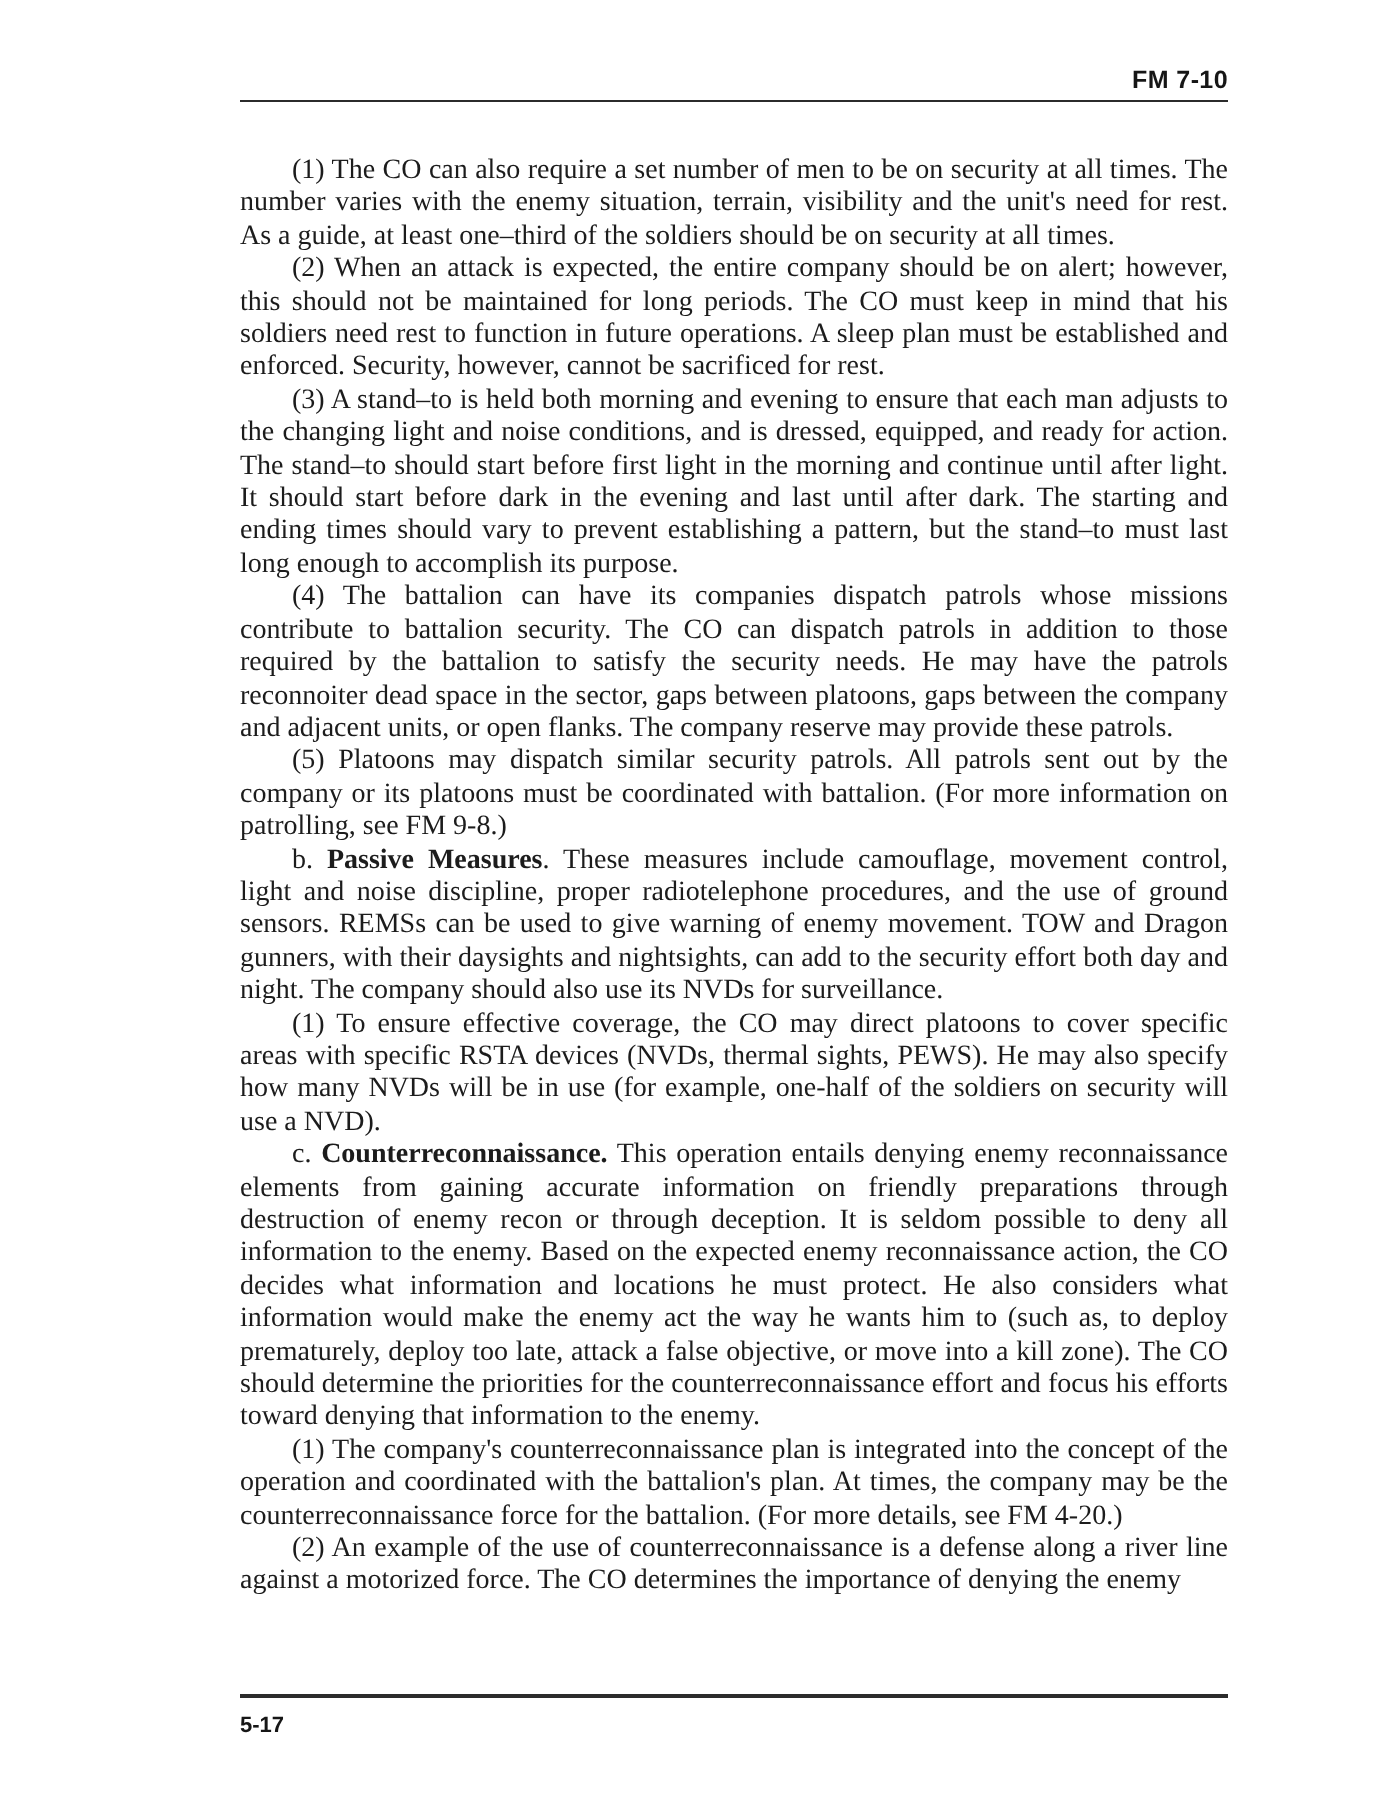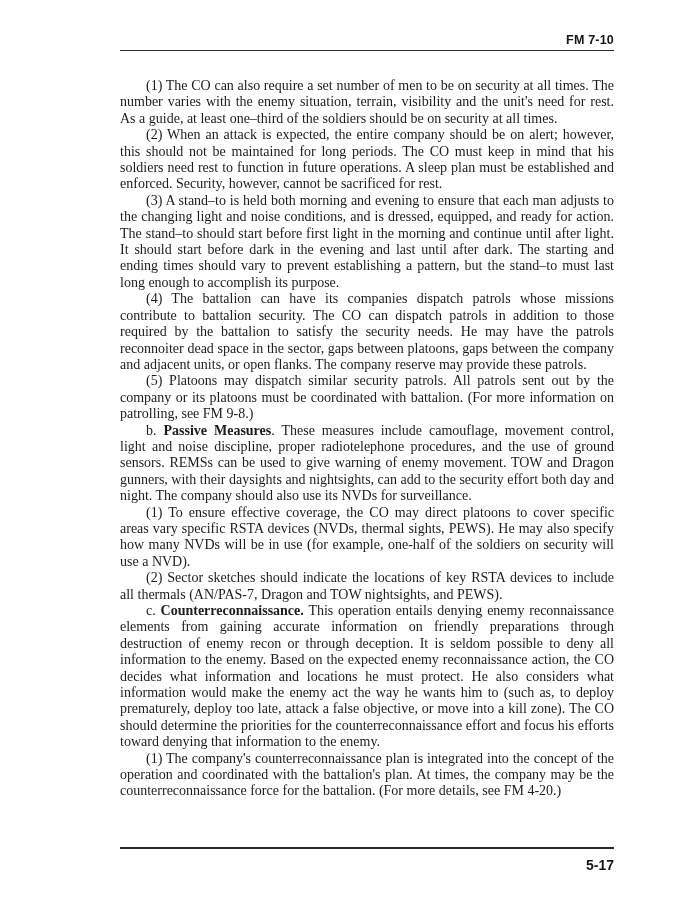--- a/index.html
+++ b/index.html
@@ -56,48 +56,48 @@
     top: 839px;
     width: 494px;
   }
   .footer-rule {
     border: none;
     border-top: 2px solid #2b2b2b;
     height: 0;
   }
   .page-num {
     margin-top: 4px;
-    text-align: right;
+    text-align: left;
     font-family: "Liberation Sans", sans-serif;
     font-weight: bold;
-    font-size: 14px;
+    font-size: 11px;
     color: #161616;
   }
 </style>
 </head>
 <body>
 
 <div class="page">
 
   <div class="header">
     <div class="doc-code">FM 7-10</div>
     <hr class="header-rule">
   </div>
 
   <div class="doc-body" id="para-container">
       <p><span>(1)</span> <span>The CO can also require a set number of men to be on security at all times. The number varies with the enemy situation, terrain, visibility and the unit's need for rest. As a guide, at least one–third of the soldiers should be on security at all times.</span></p>
       <p><span>(2)</span> <span>When an attack is expected, the entire company should be on alert; however, this should not be maintained for long periods. The CO must keep in mind that his soldiers need rest to function in future operations. A sleep plan must be established and enforced. Security, however, cannot be sacrificed for rest.</span></p>
       <p><span>(3)</span> <span>A stand–to is held both morning and evening to ensure that each man adjusts to the changing light and noise conditions, and is dressed, equipped, and ready for action. The stand–to should start before first light in the morning and continue until after light. It should start before dark in the evening and last until after dark. The starting and ending times should vary to prevent establishing a pattern, but the stand–to must last long enough to accomplish its purpose.</span></p>
       <p><span>(4)</span> <span>The battalion can have its companies dispatch patrols whose missions contribute to battalion security. The CO can dispatch patrols in addition to those required by the battalion to satisfy the security needs. He may have the patrols reconnoiter dead space in the sector, gaps between platoons, gaps between the company and adjacent units, or open flanks. The company reserve may provide these patrols.</span></p>
       <p><span>(5)</span> <span>Platoons may dispatch similar security patrols. All patrols sent out by the company or its platoons must be coordinated with battalion. (For more information on patrolling, see FM 9-8.)</span></p>
       <p><span>b.</span> <span class="p-bold">Passive Measures</span><span>. These measures include camouflage, movement control, light and noise discipline, proper radiotelephone procedures, and the use of ground sensors. REMSs can be used to give warning of enemy movement. TOW and Dragon gunners, with their daysights and nightsights, can add to the security effort both day and night. The company should also use its NVDs for surveillance.</span></p>
-      <p><span>(1)</span> <span>To ensure effective coverage, the CO may direct platoons to cover specific areas vary specific RSTA devices (NVDs, thermal sights, PEWS). He may also specify how many NVDs will be in use (for example, one-half of the soldiers on security will use a NVD).</span></p>
-      <p><span>(2)</span> <span>Sector sketches should indicate the locations of key RSTA devices to include all thermals (AN/PAS-7, Dragon and TOW nightsights, and PEWS).</span></p>
+      <p><span>(1)</span> <span>To ensure effective coverage, the CO may direct platoons to cover specific areas with specific RSTA devices (NVDs, thermal sights, PEWS). He may also specify how many NVDs will be in use (for example, one-half of the soldiers on security will use a NVD).</span></p>
       <p><span>c.</span> <span class="p-bold">Counterreconnaissance.</span><span> This operation entails denying enemy reconnaissance elements from gaining accurate information on friendly preparations through destruction of enemy recon or through deception. It is seldom possible to deny all information to the enemy. Based on the expected enemy reconnaissance action, the CO decides what information and locations he must protect. He also considers what information would make the enemy act the way he wants him to (such as, to deploy prematurely, deploy too late, attack a false objective, or move into a kill zone). The CO should determine the priorities for the counterreconnaissance effort and focus his efforts toward denying that information to the enemy.</span></p>
       <p><span>(1)</span> <span>The company's counterreconnaissance plan is integrated into the concept of the operation and coordinated with the battalion's plan. At times, the company may be the counterreconnaissance force for the battalion. (For more details, see FM 4-20.)</span></p>
+      <p><span>(2)</span> <span>An example of the use of counterreconnaissance is a defense along a river line against a motorized force. The CO determines the importance of denying the enemy</span></p>
     </div>
 
   <div class="footer">
     <hr class="footer-rule">
     <div class="page-num">5-17</div>
   </div>
 
 </div>
 
 </body></html>

